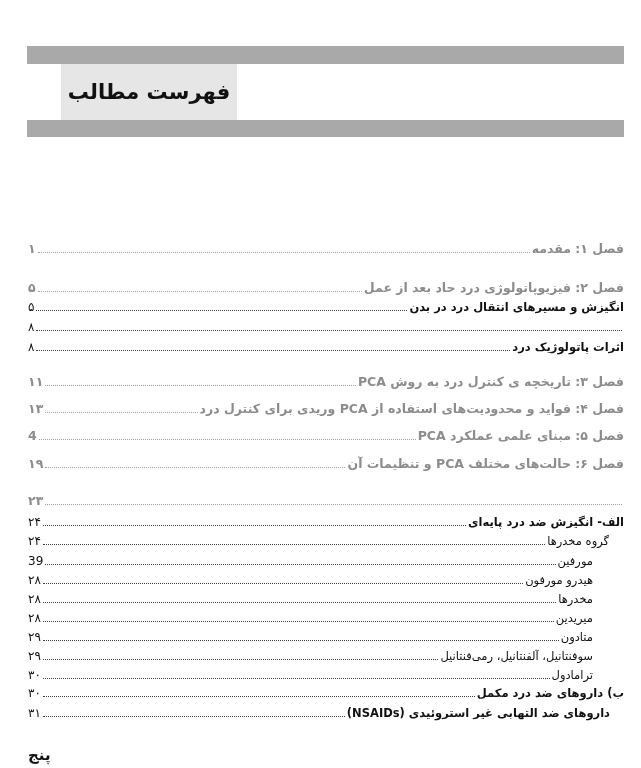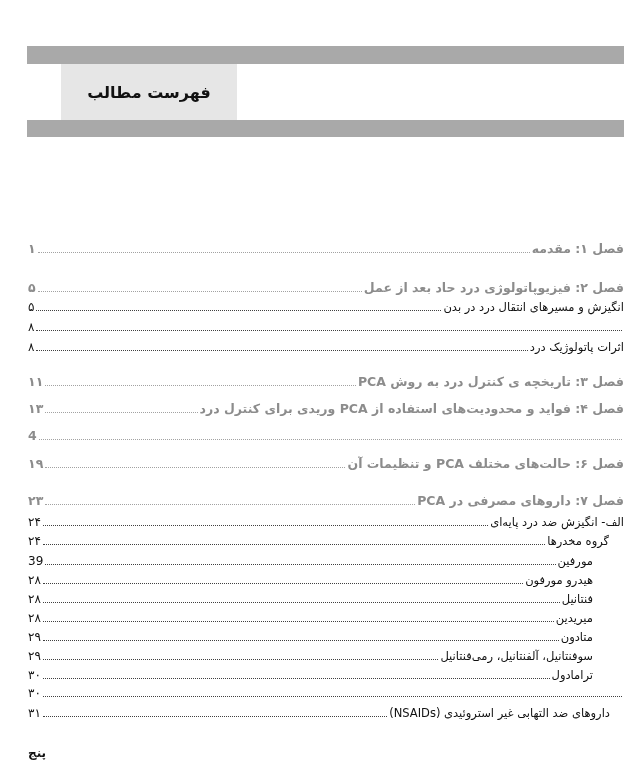--- a/index.html
+++ b/index.html
@@ -28,21 +28,21 @@
       top: 64px;
       width: 176px;
       height: 56px;
       background: #e6e6e6;
       display: flex;
       align-items: center;
       justify-content: center;
     }
     .title-text {
       direction: rtl;
-      font-size: 16px;
+      font-size: 21px;
       font-weight: bold;
       color: #111;
       font-family: "DejaVu Sans", sans-serif;
     }
     .toc {
       position: absolute;
       left: 0;
       top: 0;
       width: 641px;
       height: 768px;
@@ -82,31 +82,31 @@
     }
     .row.chapter .label,
     .row.chapter .page {
       font-size: 12.5px;
       font-weight: bold;
     }
     .row.item {
       color: #111;
     }
     .row.item .label {
-      font-weight: normal;
+      font-weight: bold;
       font-size: 11.5px;
     }
     .row.item.light .label {
       font-weight: normal;
     }
     .footer {
       position: absolute;
       left: 28px;
       top: 746px;
-      font-size: 12px;
+      font-size: 15px;
       font-weight: bold;
       color: #111;
       direction: rtl;
     }
   </style>
 </head>
 <body>
 
 <div class="bar bar-top"></div>
 <div class="title-box">
@@ -144,30 +144,30 @@
       <span class="label">فصل ۳: تاریخچه ی کنترل درد به روش PCA</span>
       <span class="leader"></span>
       <span class="page">۱۱</span>
     </div>
     <div class="row chapter" style="top: 400px; width: 596px;">
       <span class="label">فصل ۴: فواید و محدودیت‌های استفاده از  PCA وریدی برای کنترل درد</span>
       <span class="leader"></span>
       <span class="page">۱۳</span>
     </div>
     <div class="row chapter" style="top: 427px; width: 596px;">
+      <span class="label">فصل ۵: مبنای علمی عملکرد PCA</span>
       <span class="leader"></span>
       <span class="page">4</span>
     </div>
     <div class="row chapter" style="top: 455px; width: 596px;">
       <span class="label">فصل ۶: حالت‌های مختلف PCA و تنظیمات آن</span>
       <span class="leader"></span>
       <span class="page">۱۹</span>
     </div>
     <div class="row chapter" style="top: 492px; width: 596px;">
-      <span class="label">فصل ۷: داروهای مصرفی در PCA</span>
       <span class="leader"></span>
       <span class="page">۲۳</span>
     </div>
     <div class="row item" style="top: 513px; width: 596px;">
       <span class="label">الف- انگیزش ضد درد پایه‌ای</span>
       <span class="leader"></span>
       <span class="page">۲۴</span>
     </div>
     <div class="row item light" style="top: 532px; width: 581px;">
       <span class="label">گروه مخدرها</span>
@@ -178,21 +178,21 @@
       <span class="label">مورفین</span>
       <span class="leader"></span>
       <span class="page">39</span>
     </div>
     <div class="row item light" style="top: 571px; width: 565px;">
       <span class="label">هیدرو مورفون</span>
       <span class="leader"></span>
       <span class="page">۲۸</span>
     </div>
     <div class="row item light" style="top: 590px; width: 565px;">
-      <span class="label">فنتانیل</span>
+      <span class="label">مخدرها</span>
       <span class="leader"></span>
       <span class="page">۲۸</span>
     </div>
     <div class="row item light" style="top: 609px; width: 565px;">
       <span class="label">میریدین</span>
       <span class="leader"></span>
       <span class="page">۲۸</span>
     </div>
     <div class="row item light" style="top: 628px; width: 565px;">
       <span class="label">متادون</span>
@@ -203,20 +203,21 @@
       <span class="label">سوفنتانیل، آلفنتانیل، رمی‌فنتانیل</span>
       <span class="leader"></span>
       <span class="page">۲۹</span>
     </div>
     <div class="row item light" style="top: 666px; width: 565px;">
       <span class="label">ترامادول</span>
       <span class="leader"></span>
       <span class="page">۳۰</span>
     </div>
     <div class="row item" style="top: 684px; width: 596px;">
+      <span class="label">ب) داروهای ضد درد مکمل</span>
       <span class="leader"></span>
       <span class="page">۳۰</span>
     </div>
     <div class="row item" style="top: 704px; width: 582px;">
       <span class="label">داروهای ضد التهابی غیر استروئیدی (NSAIDs)</span>
       <span class="leader"></span>
       <span class="page">۳۱</span>
     </div>
   </div>
 

